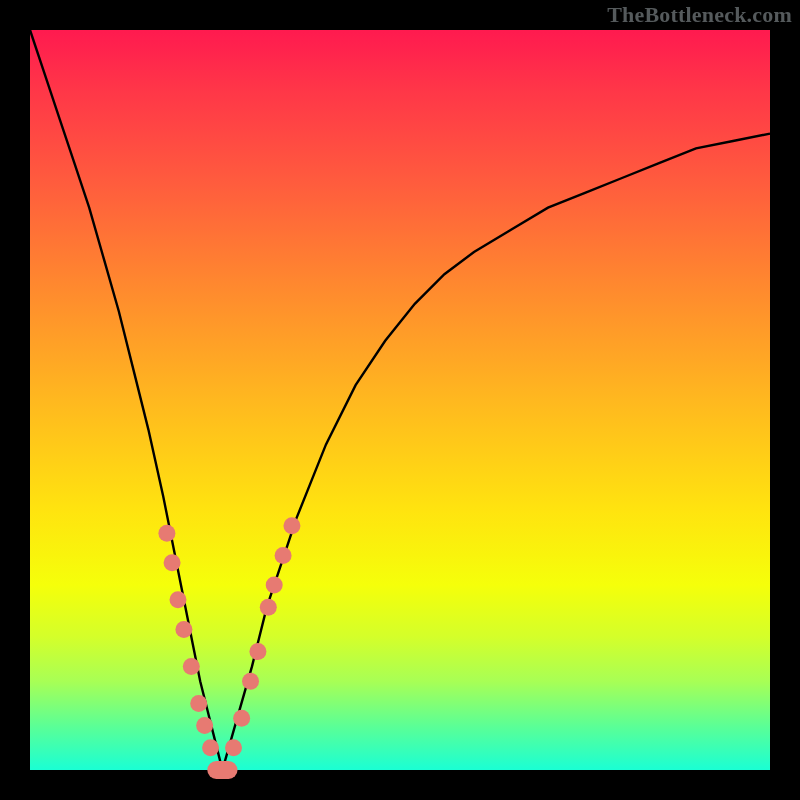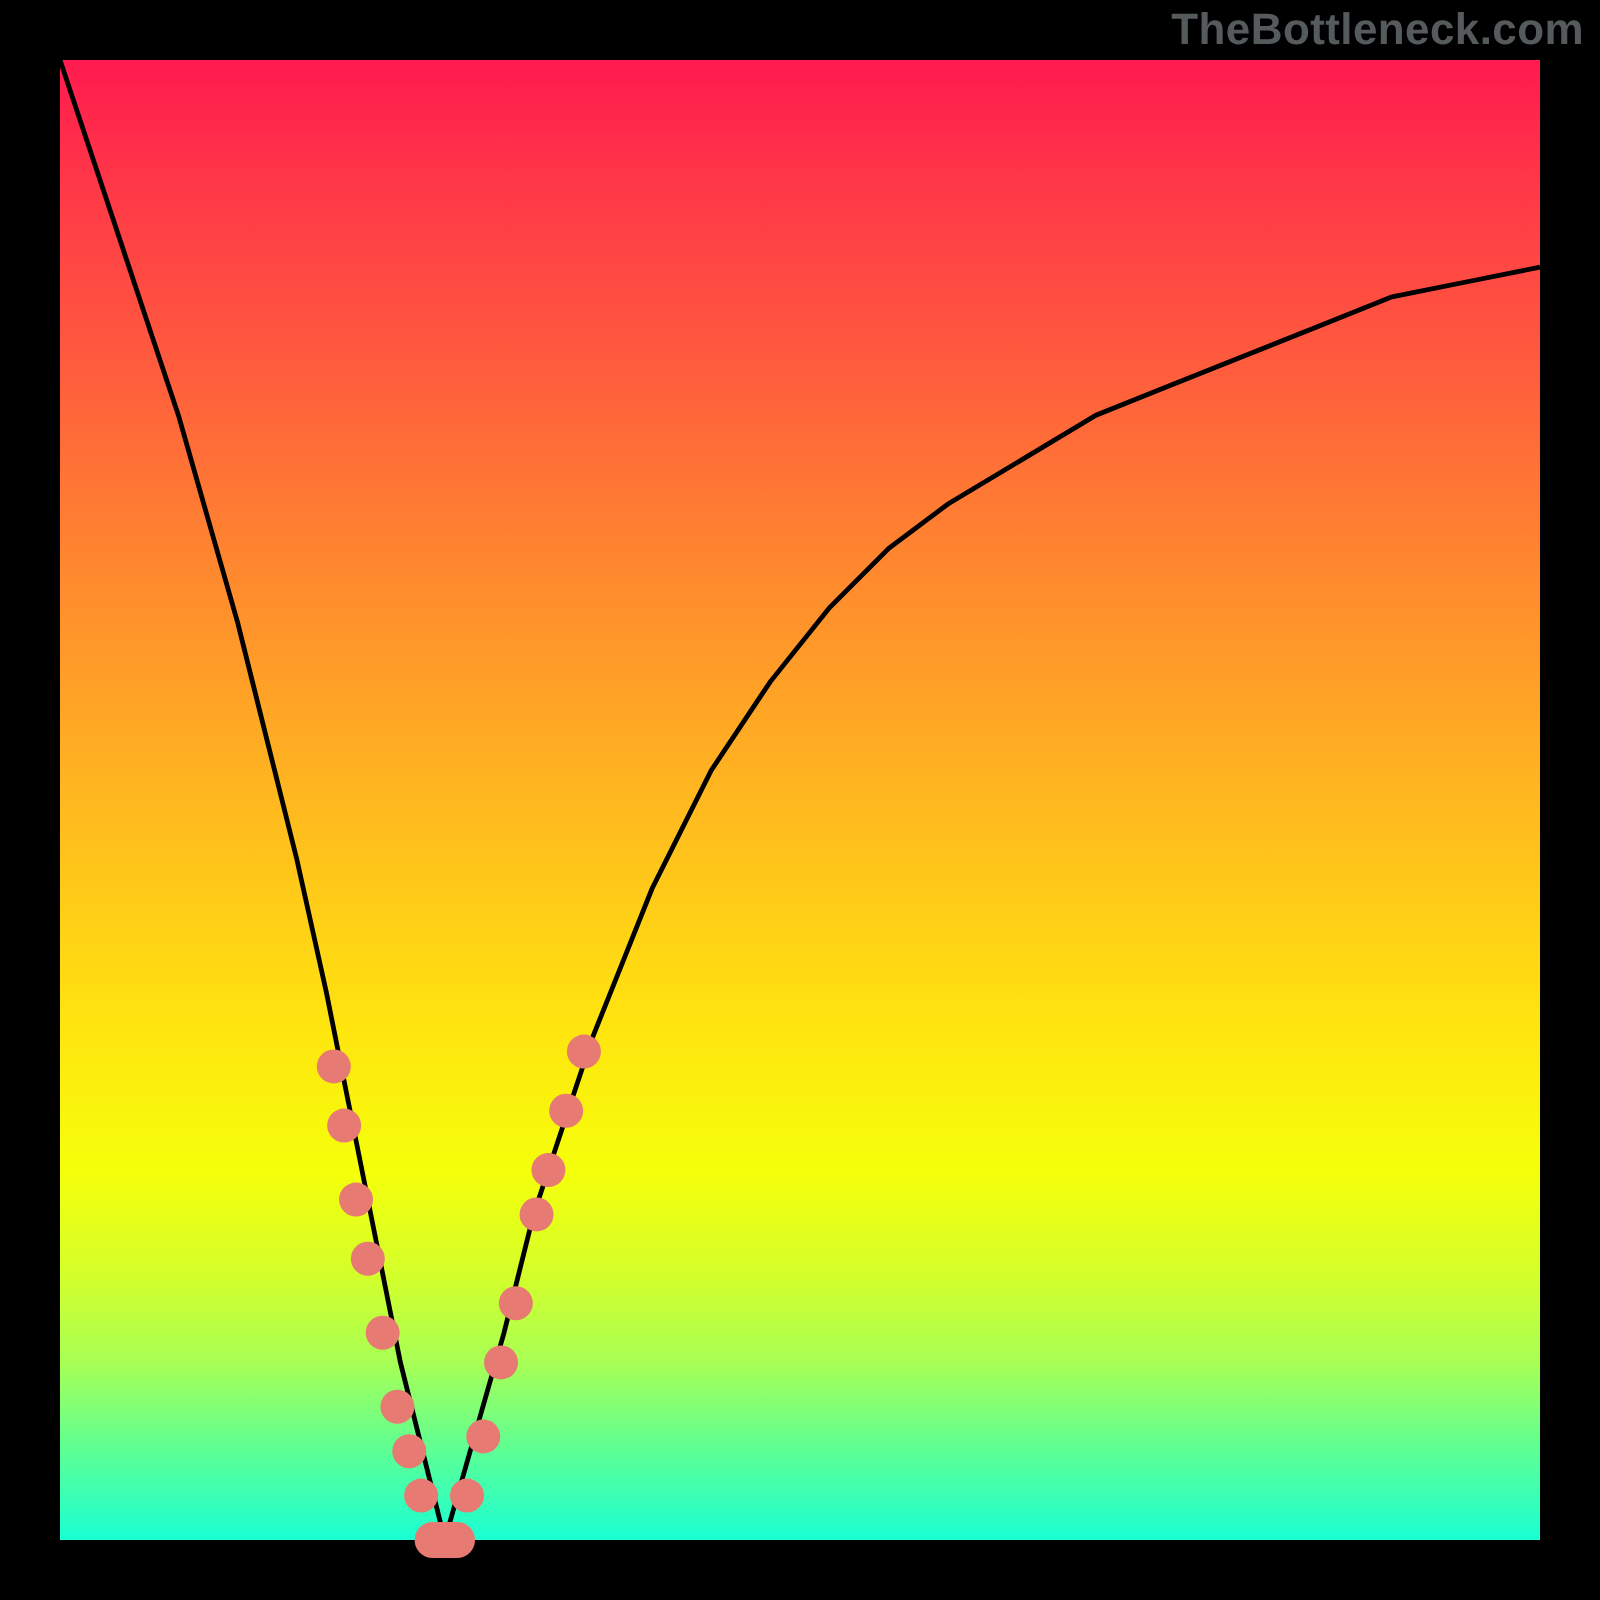--- a/index.html
+++ b/index.html
@@ -9,20 +9,21 @@
     height: 800px;
     overflow: hidden;
     background: #000;
     font-family: Arial, Helvetica, sans-serif;
   }
   .frame {
     position: relative;
     width: 800px;
     height: 800px;
     background: #000;
+    font-family: Liberation Serif, serif;
   }
   .plot-area {
     position: absolute;
     left: 30px;
     top: 30px;
     width: 740px;
     height: 740px;
     background: linear-gradient(to bottom,
       #ff1a4f 0%,
       #ff3648 8%,

